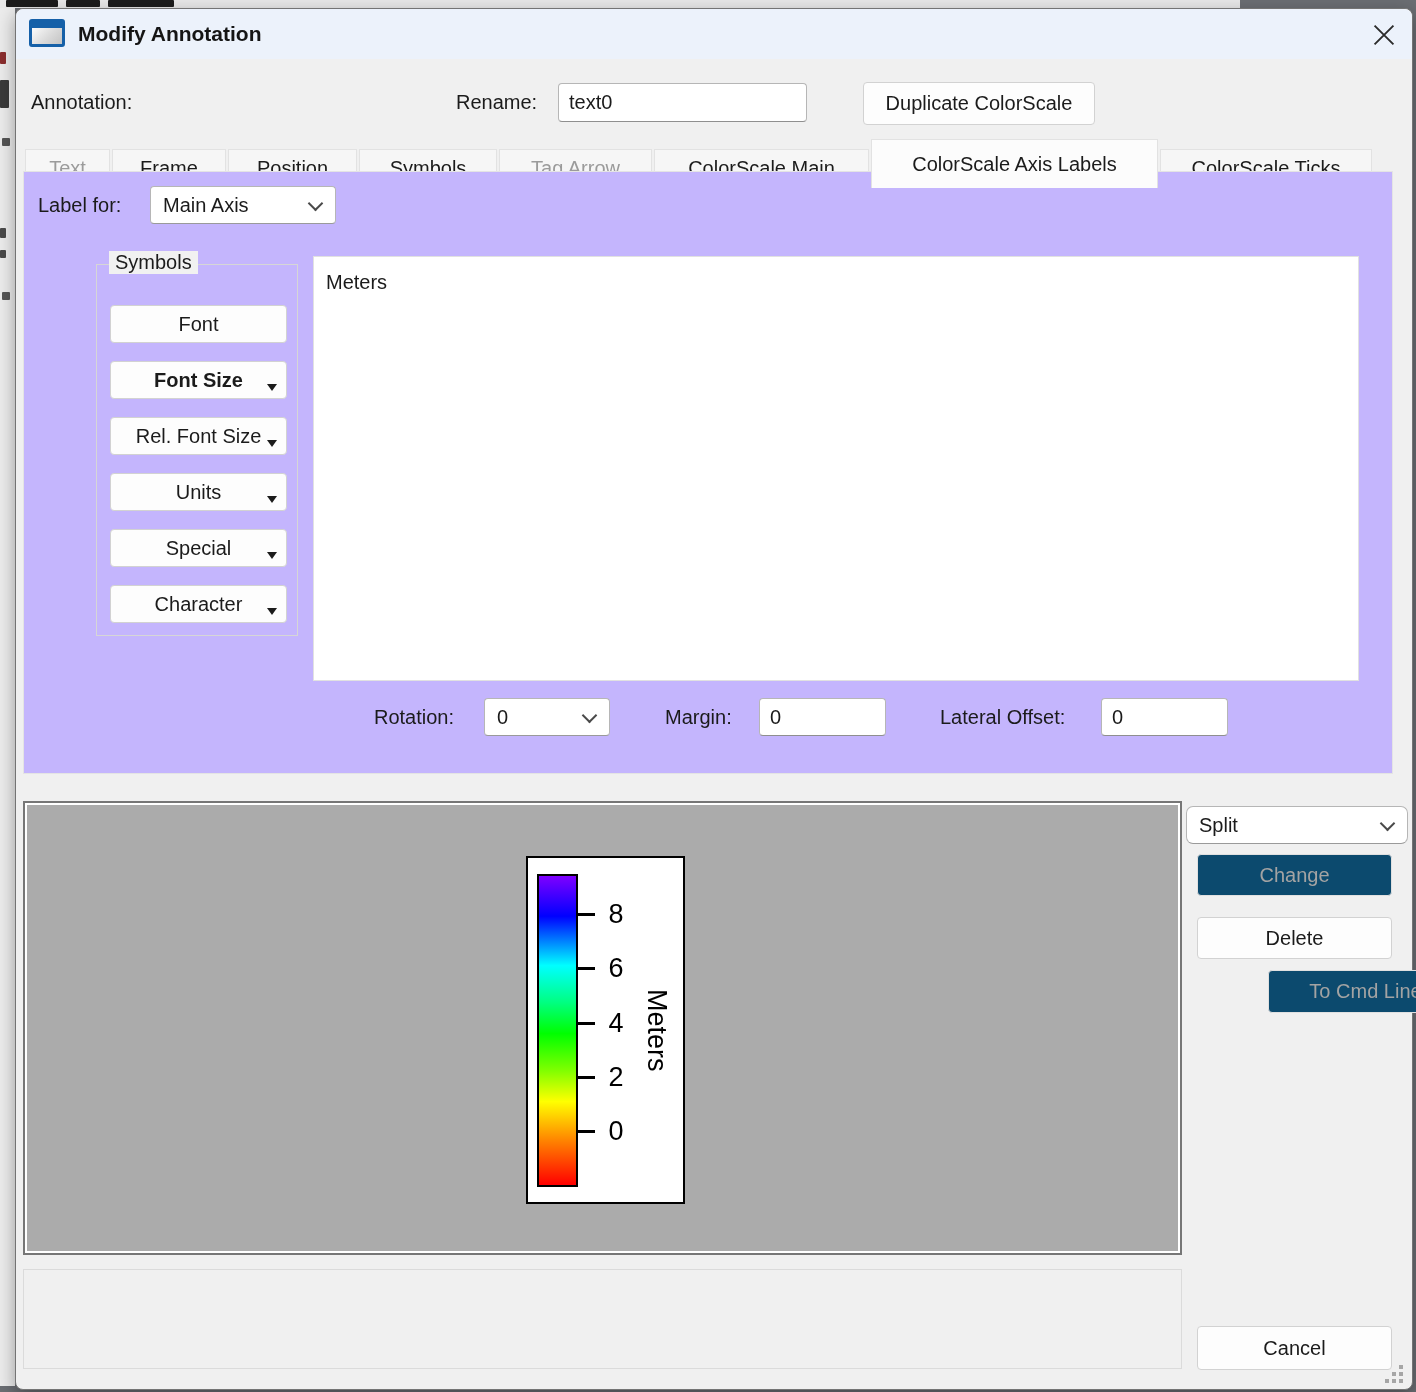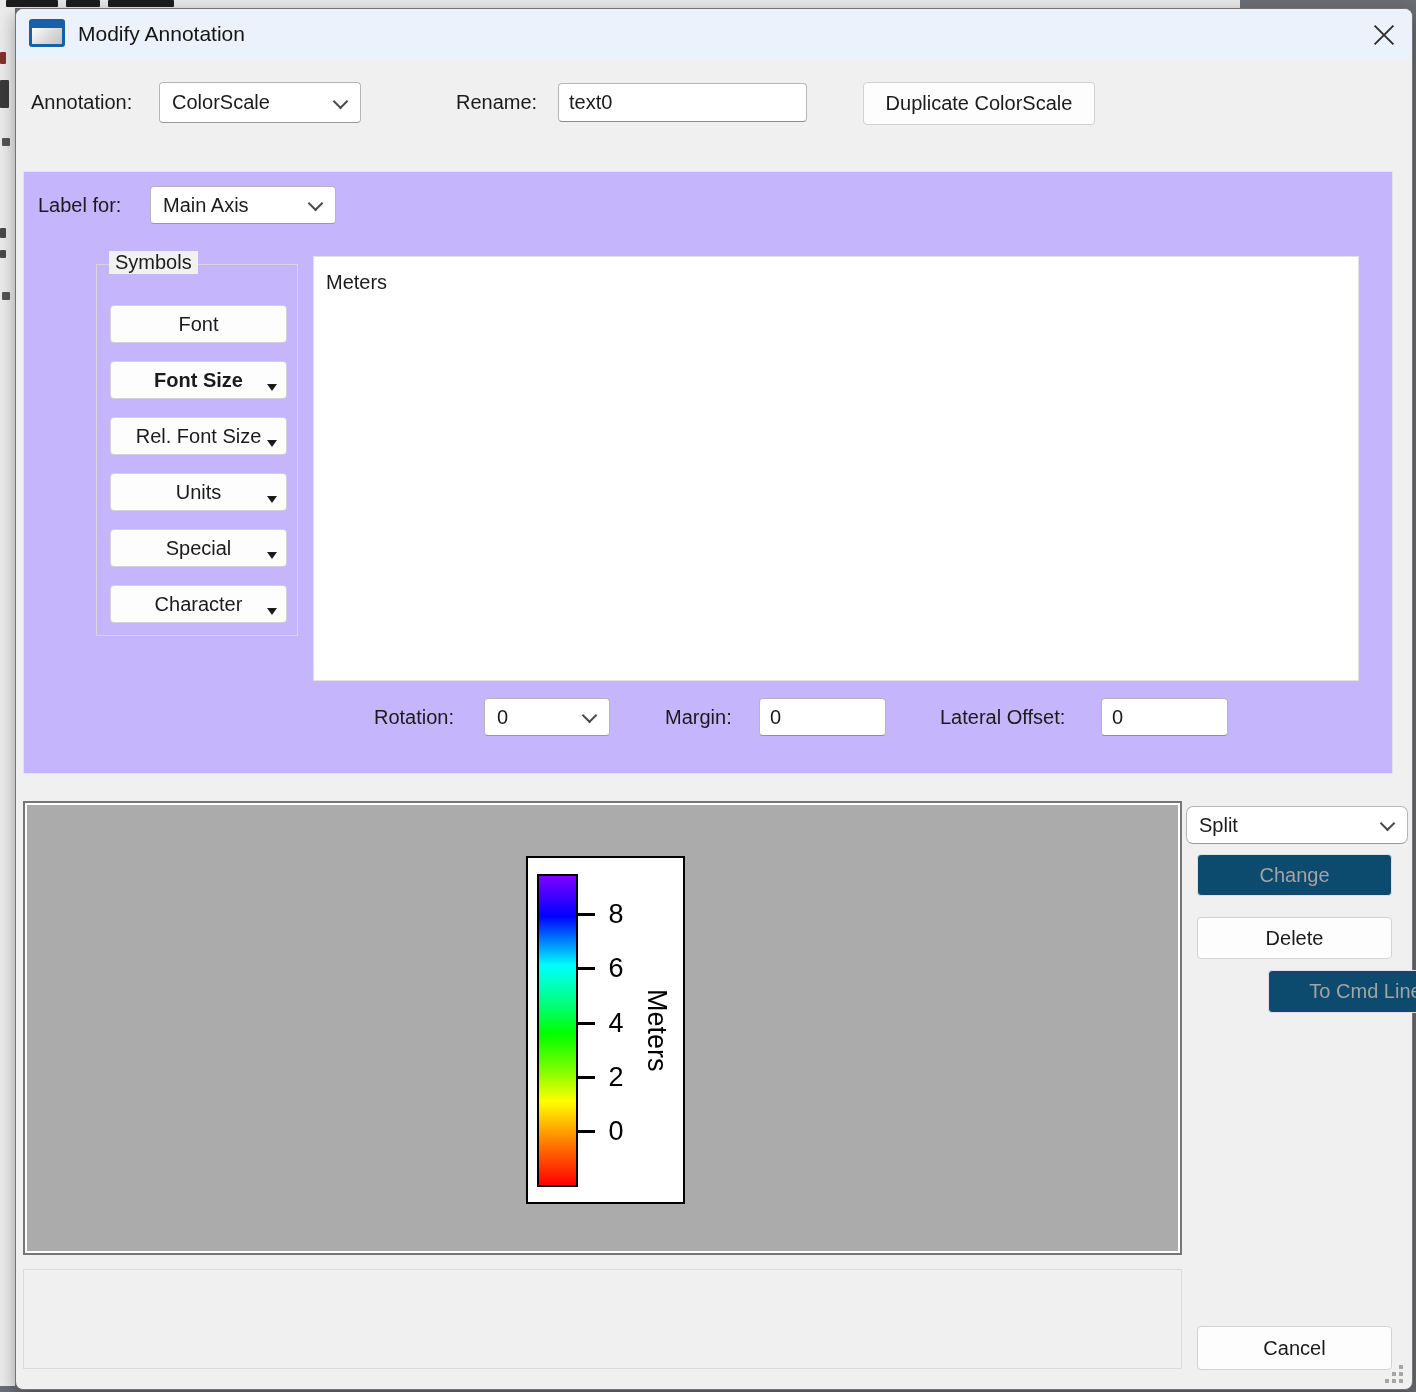--- a/index.html
+++ b/index.html
@@ -23,21 +23,21 @@
   }
   .titlebar{
     left:0;top:0;width:100%;height:50px;background:#ECF2FB;
     border-radius:8px 8px 0 0;
   }
   .win-icon{
     left:13px;top:10px;width:36px;height:28px;box-sizing:border-box;
     border:3px solid #1560A8;border-top-width:9px;border-radius:3px;
     background:linear-gradient(135deg,#FBFBFB 0%,#DADADA 55%,#C3C3C3 100%);
   }
-  .title-text{left:62px;top:0;height:50px;line-height:50px;font-size:21px;color:#151515;}
+  .title-text{left:62px;top:0;height:50px;line-height:50px;font-size:21px;color:#151515;font-weight:bold;}
   .close-btn{left:1352px;top:10px;width:32px;height:32px;display:flex;align-items:center;justify-content:center;cursor:pointer;}
   
   .fieldlabel{font-size:20px;color:#1b1b1b;white-space:nowrap;}
   .textbox{
     box-sizing:border-box;background:#fff;border:1px solid #B6B6B6;border-bottom-color:#8F8F8F;
     border-radius:4px;font-family:"Liberation Sans",sans-serif;font-size:20px;color:#1b1b1b;
     padding:0 10px;outline:none;
   }
   .combo{
     box-sizing:border-box;background:#fff;border:1px solid #B6B6B6;border-bottom-color:#9A9A9A;
@@ -133,28 +133,34 @@
     <div class="abs win-icon"></div>
     <div class="abs title-text">Modify Annotation</div>
     <div class="abs close-btn">
       <svg width="24" height="24" viewBox="0 0 14 14">
         <path d="M1.5 1.5 L12.5 12.5 M12.5 1.5 L1.5 12.5" stroke="#2b2b2b" stroke-width="1.1" fill="none"></path>
       </svg>
     </div>
   </div>
 
   <div class="abs fieldlabel" style="left:15px;top:73px;line-height:41px;">Annotation:</div>
-  <div class="abs combo" style="left:143px;top:73px;width:202px;height:41px;">
-    <span class="combo-text">ColorScale</span>
-    <span class="chev"></span>
-  </div>
   <div class="abs fieldlabel" style="left:440px;top:73px;line-height:41px;">Rename:</div>
   <input class="abs textbox" style="left: 542px; top: 74px; width: 249px; height: 39px;" value="text0">
   <div class="abs btn" style="left:847px;top:73px;width:232px;height:43px;">Duplicate ColorScale</div>
 
+  <div class="abs tabs">
+    <div class="tab disabled" style="width:85px;">Text</div>
+    <div class="tab" style="width:114px;">Frame</div>
+    <div class="tab" style="width:129px;">Position</div>
+    <div class="tab" style="width:138px;">Symbols</div>
+    <div class="tab disabled" style="width:153px;">Tag Arrow</div>
+    <div class="tab" style="width:215px;">ColorScale Main</div>
+    <div class="tab active" style="width:287px;">ColorScale Axis Labels</div>
+    <div class="tab" style="width:212px;">ColorScale Ticks</div>
+  </div>
 
   <div class="abs tab-panel">
 
     <div class="abs fieldlabel" style="left:14px;top:14px;line-height:38px;">Label for:</div>
     <div class="abs combo" style="left:126px;top:14px;width:186px;height:38px;">
       <span class="combo-text">Main Axis</span>
       <span class="chev"></span>
     </div>
 
     <div class="abs groupbox" style="left:72px;top:92px;width:202px;height:372px;">

